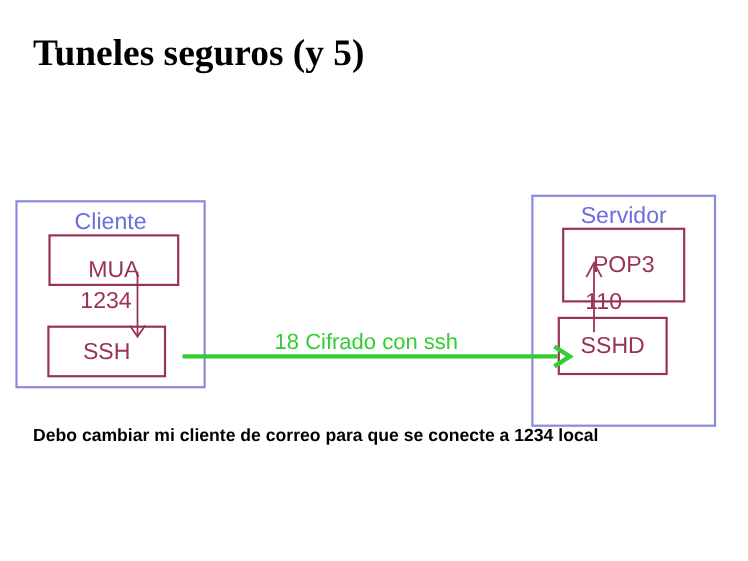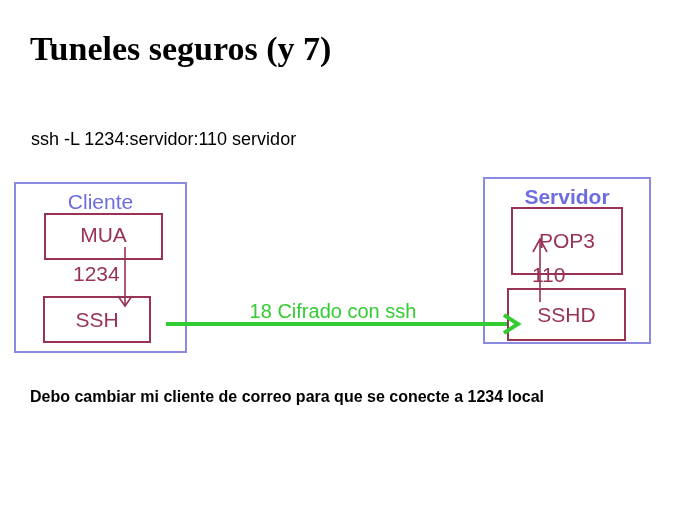--- a/index.html
+++ b/index.html
@@ -41,41 +41,41 @@
     font-size: 18px;
     color: var(--text);
     white-space: nowrap;
   }
   .outer-box {
     position: absolute;
     border: 2px solid var(--blue_border);
     background: transparent;
   }
   .client-outer { left: 14px; top: 182px; width: 173px; height: 171px; }
-  .server-outer { left: 483px; top: 177px; width: 168px; height: 167px; font-weight: bold; }
+  .server-outer { left: 483px; top: 177px; width: 168px; height: 211px; }
   .group-label {
     margin-top: 6px;
     text-align: center;
     font-size: 21px;
     color: var(--blue_label);
   }
   .node {
     position: absolute;
     border: 2px solid var(--red);
     color: var(--red);
     font-size: 21px;
     display: flex;
     align-items: center;
     justify-content: center;
     background: transparent;
   }
-  .mua-box  { left: 44px;  top: 213px; width: 119px; height: 47px; align-items: flex-start; padding-top: 8px; }
+  .mua-box  { left: 44px;  top: 213px; width: 119px; height: 47px; align-items: flex-start; padding-top: 19px; }
   .ssh-box  { left: 43px;  top: 296px; width: 108px; height: 47px; }
   .pop3-box { left: 511px; top: 207px; width: 112px; height: 68px; align-items: center; }
-  .sshd-box { left: 507px; top: 288px; width: 119px; height: 53px; }
+  .sshd-box { left: 507px; top: 288px; width: 100px; height: 53px; }
   .port-label {
     position: absolute;
     font-size: 21px;
     color: var(--red);
     white-space: nowrap;
   }
   .port-1234 { left: 73px;  top: 262px; }
   .port-110  { left: 532px; top: 263px; }
   .tunnel-label {
     position: absolute;
@@ -104,23 +104,22 @@
     pointer-events: none;
   }
   .red-line  { stroke: var(--red);   stroke-width: 1.6; fill: none; }
   .green-line{ stroke: var(--green); stroke-width: 4;   fill: none; }
 </style>
 </head>
 <body>
 
 <div class="slide">
 
-  <div class="title">Tuneles seguros (y 7)</div>
+  <div class="title">Tuneles seguros (y 5)</div>
 
-  <div class="command">ssh -L 1234:servidor:110 servidor</div>
 
   <div class="outer-box client-outer">
     <div class="group-label">Cliente</div>
   </div>
   <div class="node mua-box">
     <span>MUA</span>
   </div>
   <div class="port-label port-1234">1234</div>
   <div class="node ssh-box">
     <span>SSH</span>

